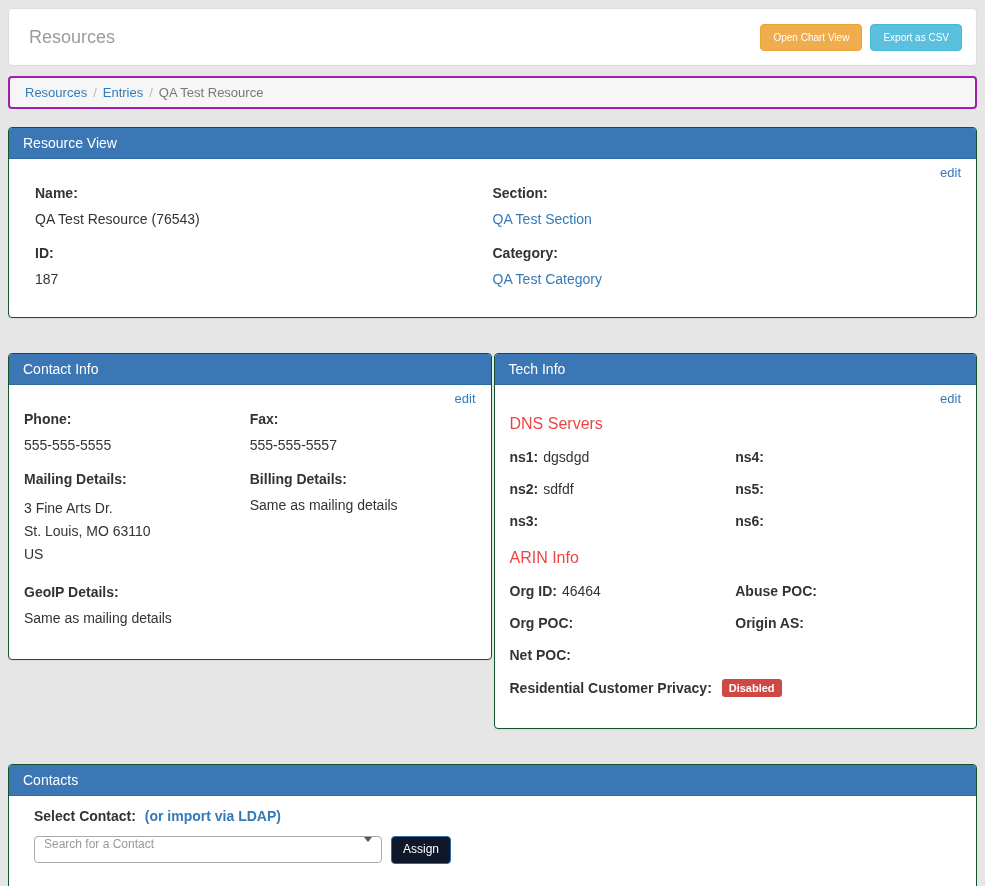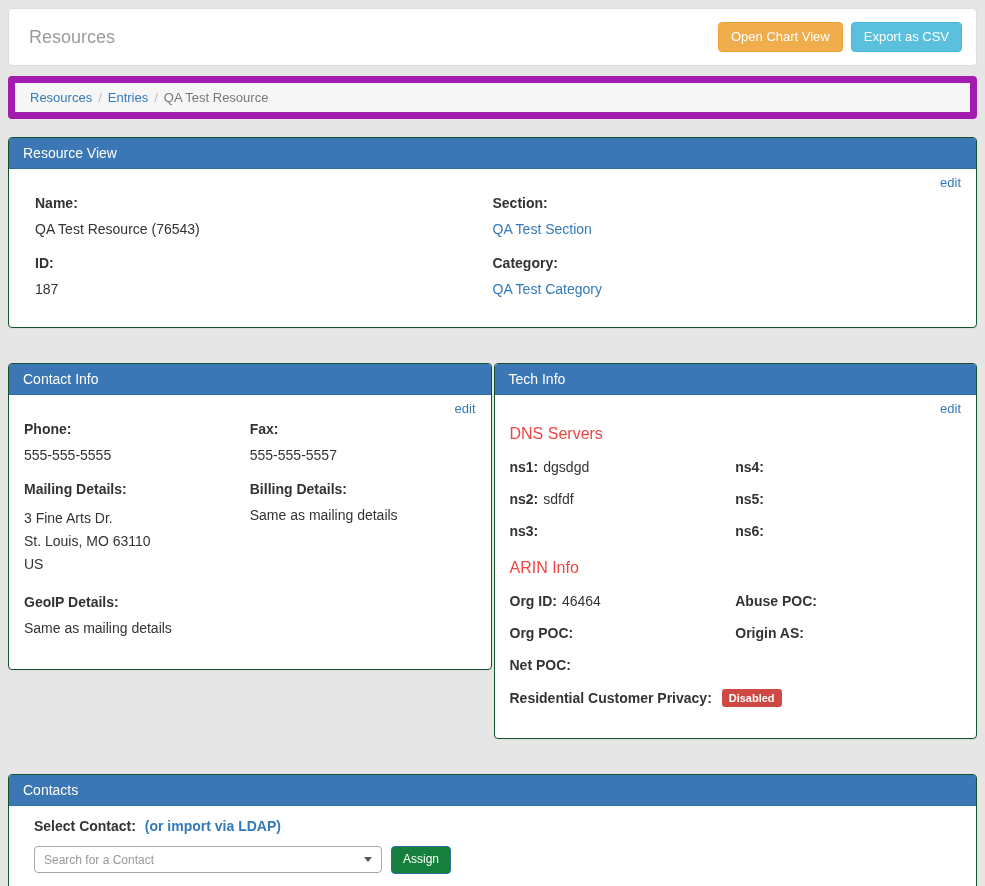--- a/index.html
+++ b/index.html
@@ -15,32 +15,32 @@
   
   .topbar {
     background: #fff; border: 1px solid #ddd; border-radius: 4px;
     height: 58px; display: flex; align-items: center; justify-content: space-between;
     padding: 0 14px 0 20px; margin-bottom: 10px;
   }
   .topbar-title { font-size: 18px; color: #9b9b9b; }
   .topbar-actions { display: flex; align-items: center; }
 
   .btn {
-    font-family: inherit; font-size: 13px; color: #fff; text-align: center;
+    font-family: inherit; font-size: 10px; color: #fff; text-align: center;
     border-radius: 4px; padding: 6px 12px; border: 1px solid transparent;
     cursor: pointer; margin-left: 8px; line-height: 1.3;
   }
   .btn-warning { background: #f0ad4e; border-color: #eea236; }
   .btn-info    { background: #5bc0de; border-color: #46b8da; }
-  .btn-primary { background: #15803d; border-color: #2e6da4; }
+  .btn-primary { background: #0f172a; border-color: #2e6da4; }
   .btn-sm { padding: 5px 11px; font-size: 12px; margin-left: 0; }
 
   
   .breadcrumb {
-    background: #f6f6f6; border: 7px solid #a21caf; border-radius: 4px;
+    background: #f6f6f6; border: 2px solid #a21caf; border-radius: 4px;
     padding: 7px 15px; font-size: 13px; color: #777; margin-bottom: 18px;
   }
   .breadcrumb a { color: #337ab7; text-decoration: none; cursor: pointer; }
   .breadcrumb .sep { color: #bbb; margin: 0 6px; }
 
   
   .panel {
     background: #fff; border: 1px solid #14532d; border-radius: 4px;
     box-shadow: 0 1px 1px rgba(0,0,0,.05); margin-bottom: 35px;
   }
@@ -87,21 +87,21 @@
 
   
   .contacts-body { padding: 12px 25px 40px; min-height: 110px; }
   .select-label-row { margin-bottom: 12px; }
   .select-label-row .lbl { font-weight: bold; }
   .select-label-row a { color: #337ab7; font-weight: bold; text-decoration: none; margin-left: 5px; cursor: pointer; }
   .control-row { display: flex; align-items: center; gap: 9px; }
   .select-box {
     width: 348px; height: 27px; background: #fff;
     border: 1px solid #a9a9a9; border-radius: 4px;
-    display: inline-flex; align-items: center; justify-content: space-between;
+    display: inline-flex; align-items: flex-start; justify-content: space-between;
     padding: 0 9px; font-size: 12px; color: #999; cursor: pointer;
   }
   .caret {
     width: 0; height: 0;
     border-left: 4px solid transparent; border-right: 4px solid transparent;
     border-top: 5px solid #555;
   }
 </style>
 </head>
 <body>

